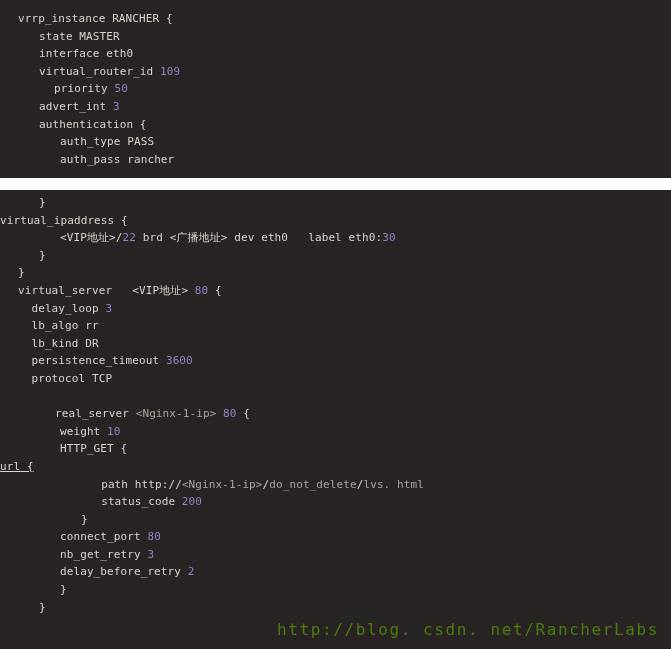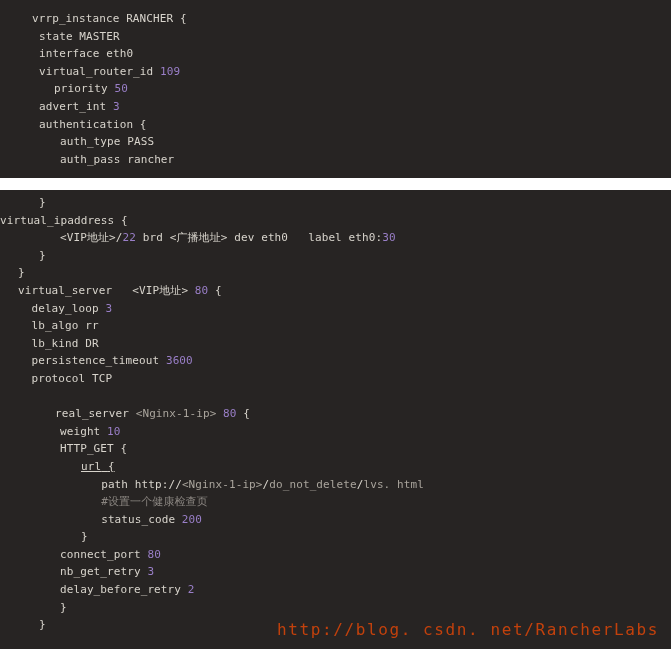--- a/index.html
+++ b/index.html
@@ -69,32 +69,32 @@
   .t-brace  { color: #d8d4cc; }
   .t-dim    { color: #a9a49c; }
 
   .watermark {
     position: absolute;
     right: 12px;
     bottom: 10px;
     font-family: "DejaVu Sans Mono", "Liberation Mono", monospace;
     font-size: 16px;
     letter-spacing: 1.6px;
-    color: #c2410c;
+    color: #4d7c0f;
     white-space: pre;
   }
 </style>
 </head>
 <body>
 
 <div class="snippet">
 
   <div class="panel" id="panel-top">
     <div class="code">
-        <div class="line" style="padding-left: 11px; margin-left: 21px;"><span class="tok t-plain">vrrp_instance</span><span class="tok t-plain"> </span><span class="tok t-plain">RANCHER</span><span class="tok t-plain"> </span><span class="tok t-brace">{</span></div>
+        <div class="line" style="padding-left: 18px;"><span class="tok t-plain">vrrp_instance</span><span class="tok t-plain"> </span><span class="tok t-plain">RANCHER</span><span class="tok t-plain"> </span><span class="tok t-brace">{</span></div>
         <div class="line" style="padding-left: 39px;"><span class="tok t-plain">state</span><span class="tok t-plain"> </span><span class="tok t-plain">MASTER</span></div>
         <div class="line" style="padding-left: 39px;"><span class="tok t-plain">interface</span><span class="tok t-plain"> </span><span class="tok t-plain">eth0</span></div>
         <div class="line" style="padding-left: 39px;"><span class="tok t-plain">virtual_router_id</span><span class="tok t-plain"> </span><span class="tok t-num">109</span></div>
         <div class="line" style="padding-left: 21px; margin-left: 33px;"><span class="tok t-plain">priority</span><span class="tok t-plain"> </span><span class="tok t-num">50</span></div>
         <div class="line" style="padding-left: 39px;"><span class="tok t-plain">advert_int</span><span class="tok t-plain"> </span><span class="tok t-num">3</span></div>
         <div class="line" style="padding-left: 39px;"><span class="tok t-plain">authentication</span><span class="tok t-plain"> </span><span class="tok t-brace">{</span></div>
         <div class="line" style="padding-left: 60px;"><span class="tok t-plain">auth_type</span><span class="tok t-plain"> </span><span class="tok t-plain">PASS</span></div>
         <div class="line" style="padding-left: 60px;"><span class="tok t-plain">auth_pass</span><span class="tok t-plain"> </span><span class="tok t-plain">rancher</span></div>
       </div>
   </div>
@@ -111,23 +111,22 @@
         <div class="line" style="padding-left: 18px;"><span class="tok t-plain">virtual_server</span><span class="tok t-plain">   </span><span class="tok t-plain">&lt;VIP地址&gt;</span><span class="tok t-plain"> </span><span class="tok t-num">80</span><span class="tok t-plain"> </span><span class="tok t-brace">{</span></div>
         <div class="line" style="padding-left: 18px;"><span class="tok t-plain">  </span><span class="tok t-plain">delay_loop</span><span class="tok t-plain"> </span><span class="tok t-num">3</span></div>
         <div class="line" style="padding-left: 18px;"><span class="tok t-plain">  </span><span class="tok t-plain">lb_algo</span><span class="tok t-plain"> </span><span class="tok t-plain">rr</span></div>
         <div class="line" style="padding-left: 18px;"><span class="tok t-plain">  </span><span class="tok t-plain">lb_kind</span><span class="tok t-plain"> </span><span class="tok t-plain">DR</span></div>
         <div class="line" style="padding-left: 18px;"><span class="tok t-plain">  </span><span class="tok t-plain">persistence_timeout</span><span class="tok t-plain"> </span><span class="tok t-num">3600</span></div>
         <div class="line" style="padding-left: 18px;"><span class="tok t-plain">  </span><span class="tok t-plain">protocol</span><span class="tok t-plain"> </span><span class="tok t-plain">TCP</span></div>
         <div class="line" style="padding-left: 18px;">&nbsp;</div>
         <div class="line" style="padding-left: 55px;"><span class="tok t-plain">real_server</span><span class="tok t-plain"> </span><span class="tok t-dim">&lt;Nginx-1-ip&gt;</span><span class="tok t-plain"> </span><span class="tok t-num">80</span><span class="tok t-plain"> </span><span class="tok t-brace">{</span></div>
         <div class="line" style="padding-left: 60px;"><span class="tok t-plain">weight</span><span class="tok t-plain"> </span><span class="tok t-num">10</span></div>
         <div class="line" style="padding-left: 60px;"><span class="tok t-plain">HTTP_GET</span><span class="tok t-plain"> </span><span class="tok t-brace">{</span></div>
-        <div class="line" style="padding-left: 81px; text-decoration: underline;"><span class="tok t-plain">url</span><span class="tok t-plain"> </span><span class="tok t-brace">{</span></div>
+        <div class="line" style=" text-decoration: underline;"><span class="tok t-plain">url</span><span class="tok t-plain"> </span><span class="tok t-brace">{</span></div>
         <div class="line" style="padding-left: 81px;"><span class="tok t-plain">   </span><span class="tok t-plain">path</span><span class="tok t-plain"> </span><span class="tok t-plain">http</span><span class="tok t-plain">:</span><span class="tok t-plain">/</span><span class="tok t-plain">/</span><span class="tok t-dim">&lt;Nginx-1-ip&gt;</span><span class="tok t-plain">/</span><span class="tok t-dim">do_not_delete</span><span class="tok t-plain">/</span><span class="tok t-dim">lvs.</span><span class="tok t-plain"> </span><span class="tok t-dim">html</span></div>
-        <div class="line" style="padding-left: 81px;"><span class="tok t-gray">   #设置一个健康检查页</span></div>
         <div class="line" style="padding-left: 81px;"><span class="tok t-plain">   </span><span class="tok t-plain">status_code</span><span class="tok t-plain"> </span><span class="tok t-num">200</span></div>
         <div class="line" style="padding-left: 81px;"><span class="tok t-brace">}</span></div>
         <div class="line" style="padding-left: 60px;"><span class="tok t-plain">connect_port</span><span class="tok t-plain"> </span><span class="tok t-num">80</span></div>
         <div class="line" style="padding-left: 60px;"><span class="tok t-plain">nb_get_retry</span><span class="tok t-plain"> </span><span class="tok t-num">3</span></div>
         <div class="line" style="padding-left: 60px;"><span class="tok t-plain">delay_before_retry</span><span class="tok t-plain"> </span><span class="tok t-num">2</span></div>
         <div class="line" style="padding-left: 60px;"><span class="tok t-brace">}</span></div>
         <div class="line" style="padding-left: 39px;"><span class="tok t-brace">}</span></div>
       </div>
   </div>
 

